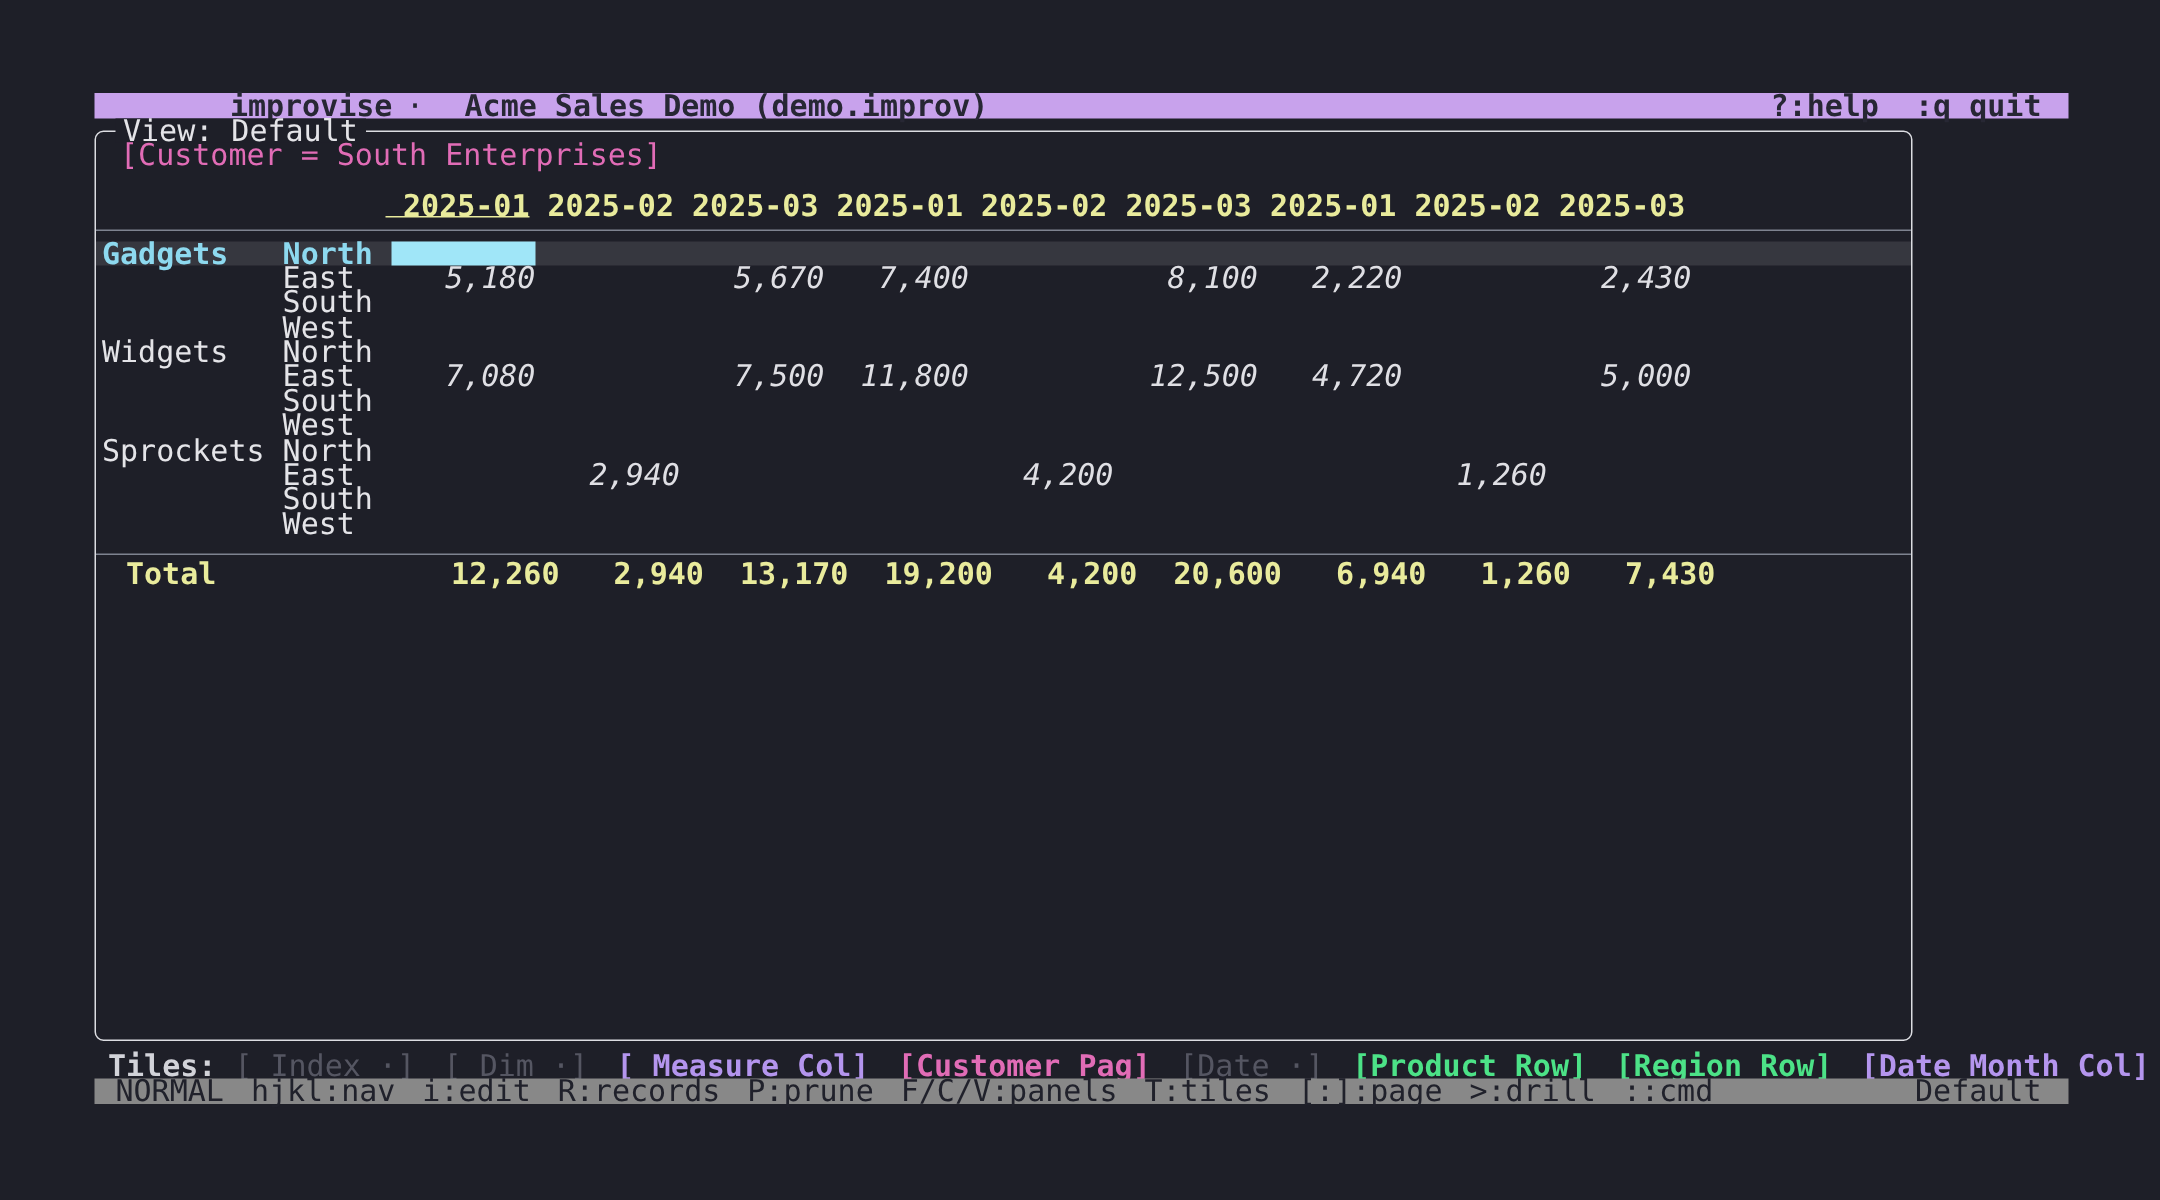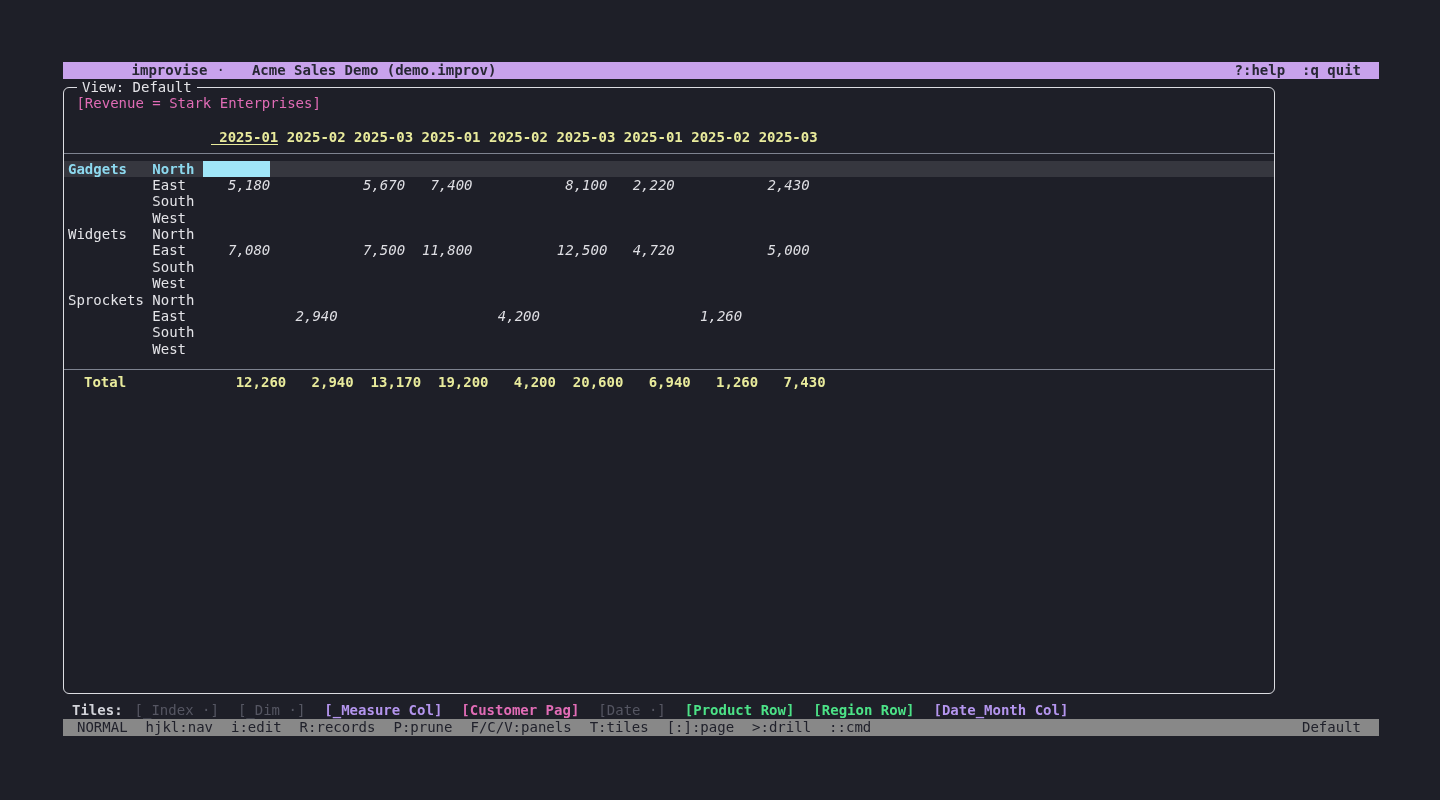--- a/index.html
+++ b/index.html
@@ -5,21 +5,21 @@
   :root{
     --bg:#1e1f28; --topbar-bg:#c8a2ec; --topbar-text:#272734;
     --border:#dcdde2; --text:#e4e4e8; --muted:#d2d3d9;
     --yellow:#e9eb9c; --pink:#e16cb6; --cyan:#8dd9ef; --cursor:#a0e6f8;
     --row-hl:#36373f; --sep:#7e8390; --dim:#555662; --purple:#b495ee; --green:#4ce287;
     --status-bg:#888888; --status-text:#20212b; --value:#dfdfe4;
   }
   html,body{margin:0;padding:0;background:var(--bg);}
   .screen{
     position:relative;width:1440px;height:800px;background:var(--bg);overflow:hidden;
-    font-family:"DejaVu Sans Mono",monospace;font-size:14px;line-height:16.4px;
+    font-family:"DejaVu Sans Mono",monospace;font-size:20px;line-height:16.4px;
     color:var(--text);
   }
   
   .topbar{
     position:absolute;left:63px;top:62px;width:1316px;height:17px;
     background:var(--topbar-bg);color:var(--topbar-text);
     display:flex;justify-content:space-between;align-items:center;
     padding:0 18px;box-sizing:border-box;white-space:pre;font-weight:bold;
   }
   .tb-dot{margin:0 27px 0 9px;font-weight:normal;}
@@ -30,21 +30,21 @@
   }
   .view-title{
     position:absolute;top:-9px;left:13px;background:var(--bg);
     padding:0 5px;color:var(--text);white-space:pre;
   }
   .filter-line{position:absolute;left:calc(4px + 1ch);top:7px;color:var(--pink);white-space:pre;}
   .hdr-groups{position:absolute;left:4px;top:24px;display:flex;padding-left:16ch;white-space:pre;}
   .hgroup{display:inline-block;width:24ch;height:16.4px;box-sizing:border-box;}
   .hgroup.sel{border-bottom:1px solid var(--yellow);}
   .glabel{display:inline-block;width:8ch;text-align:right;color:var(--yellow);font-weight:bold;}
-  .hdr-months{position:absolute;left:12px;top:40.5px;display:flex;padding-left:16ch;white-space:pre;}
+  .hdr-months{position:absolute;left:0;top:40.5px;display:flex;padding-left:16ch;white-space:pre;}
   .hcell{display:inline-block;width:8ch;text-align:right;color:var(--yellow);font-weight:bold;
          height:16.4px;box-sizing:border-box;}
   .hcell.sel{border-bottom:1px solid var(--yellow);}
   .sep{position:absolute;left:0;width:100%;height:0;border-top:1px solid var(--sep);}
   .sep-top{top:64.5px;}
   .sep-bottom{top:280.5px;}
   .rows{position:absolute;left:0;top:72.5px;width:100%;}
   .trow{height:16.4px;display:flex;padding-left:4px;white-space:pre;box-sizing:border-box;}
   .trow.selected{background:var(--row-hl);}
   .c-product{display:inline-block;width:10ch;color:var(--text);}
@@ -84,21 +84,21 @@
 
   <header class="topbar">
     <div class="tb-left">
       <span>improvise</span><span class="tb-dot">·</span><span>Acme Sales Demo (demo.improv)</span>
     </div>
     <div class="tb-right">?:help  :q quit</div>
   </header>
 
   <section class="viewbox">
     <span class="view-title">View: Default</span>
-    <div class="filter-line">[Revenue = Stark Enterprises]</div>
+    <div class="filter-line">[Customer = South Enterprises]</div>
     <div class="hdr-months" id="monthsRow"><span class="hcell sel">2025-01</span><span class="hcell">2025-02</span><span class="hcell">2025-03</span><span class="hcell">2025-01</span><span class="hcell">2025-02</span><span class="hcell">2025-03</span><span class="hcell">2025-01</span><span class="hcell">2025-02</span><span class="hcell">2025-03</span></div>
     <div class="sep sep-top"></div>
     <div class="rows" id="rowsBody">
         <div class="trow selected"><span class="c-product">Gadgets</span><span class="c-region">North</span><span class="cell cursor"></span><span class="cell"></span><span class="cell"></span><span class="cell"></span><span class="cell"></span><span class="cell"></span><span class="cell"></span><span class="cell"></span><span class="cell"></span></div>
         <div class="trow"><span class="c-product"></span><span class="c-region">East</span><span class="cell">5,180</span><span class="cell"></span><span class="cell">5,670</span><span class="cell">7,400</span><span class="cell"></span><span class="cell">8,100</span><span class="cell">2,220</span><span class="cell"></span><span class="cell">2,430</span></div>
         <div class="trow"><span class="c-product"></span><span class="c-region">South</span><span class="cell"></span><span class="cell"></span><span class="cell"></span><span class="cell"></span><span class="cell"></span><span class="cell"></span><span class="cell"></span><span class="cell"></span><span class="cell"></span></div>
         <div class="trow"><span class="c-product"></span><span class="c-region">West</span><span class="cell"></span><span class="cell"></span><span class="cell"></span><span class="cell"></span><span class="cell"></span><span class="cell"></span><span class="cell"></span><span class="cell"></span><span class="cell"></span></div>
         <div class="trow"><span class="c-product">Widgets</span><span class="c-region">North</span><span class="cell"></span><span class="cell"></span><span class="cell"></span><span class="cell"></span><span class="cell"></span><span class="cell"></span><span class="cell"></span><span class="cell"></span><span class="cell"></span></div>
         <div class="trow"><span class="c-product"></span><span class="c-region">East</span><span class="cell">7,080</span><span class="cell"></span><span class="cell">7,500</span><span class="cell">11,800</span><span class="cell"></span><span class="cell">12,500</span><span class="cell">4,720</span><span class="cell"></span><span class="cell">5,000</span></div>
         <div class="trow"><span class="c-product"></span><span class="c-region">South</span><span class="cell"></span><span class="cell"></span><span class="cell"></span><span class="cell"></span><span class="cell"></span><span class="cell"></span><span class="cell"></span><span class="cell"></span><span class="cell"></span></div>

